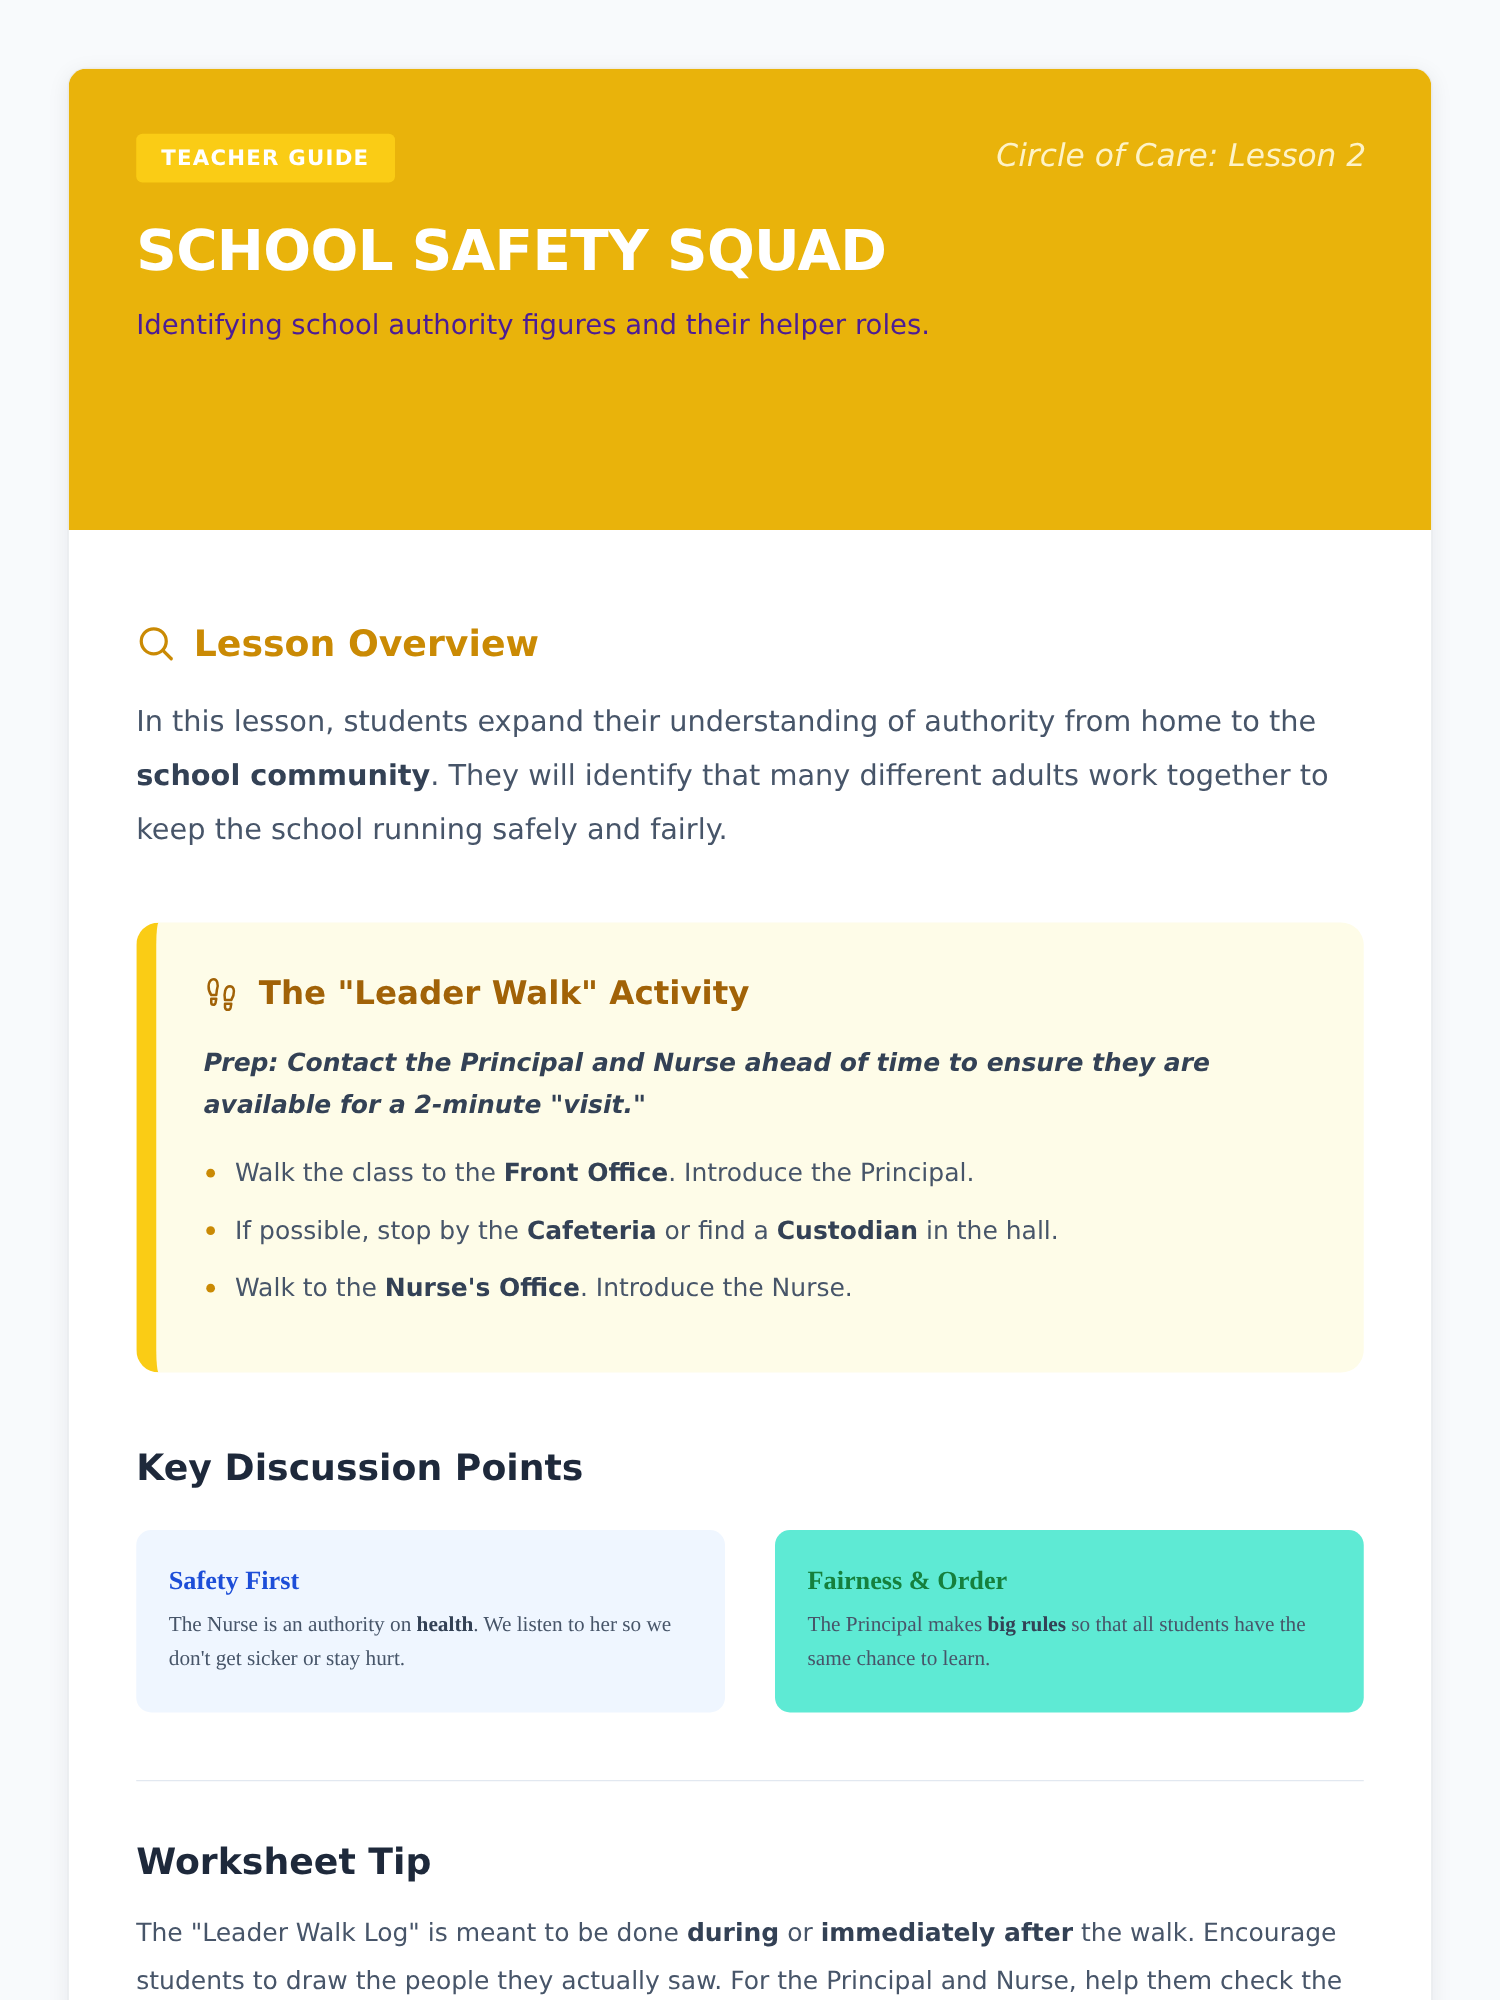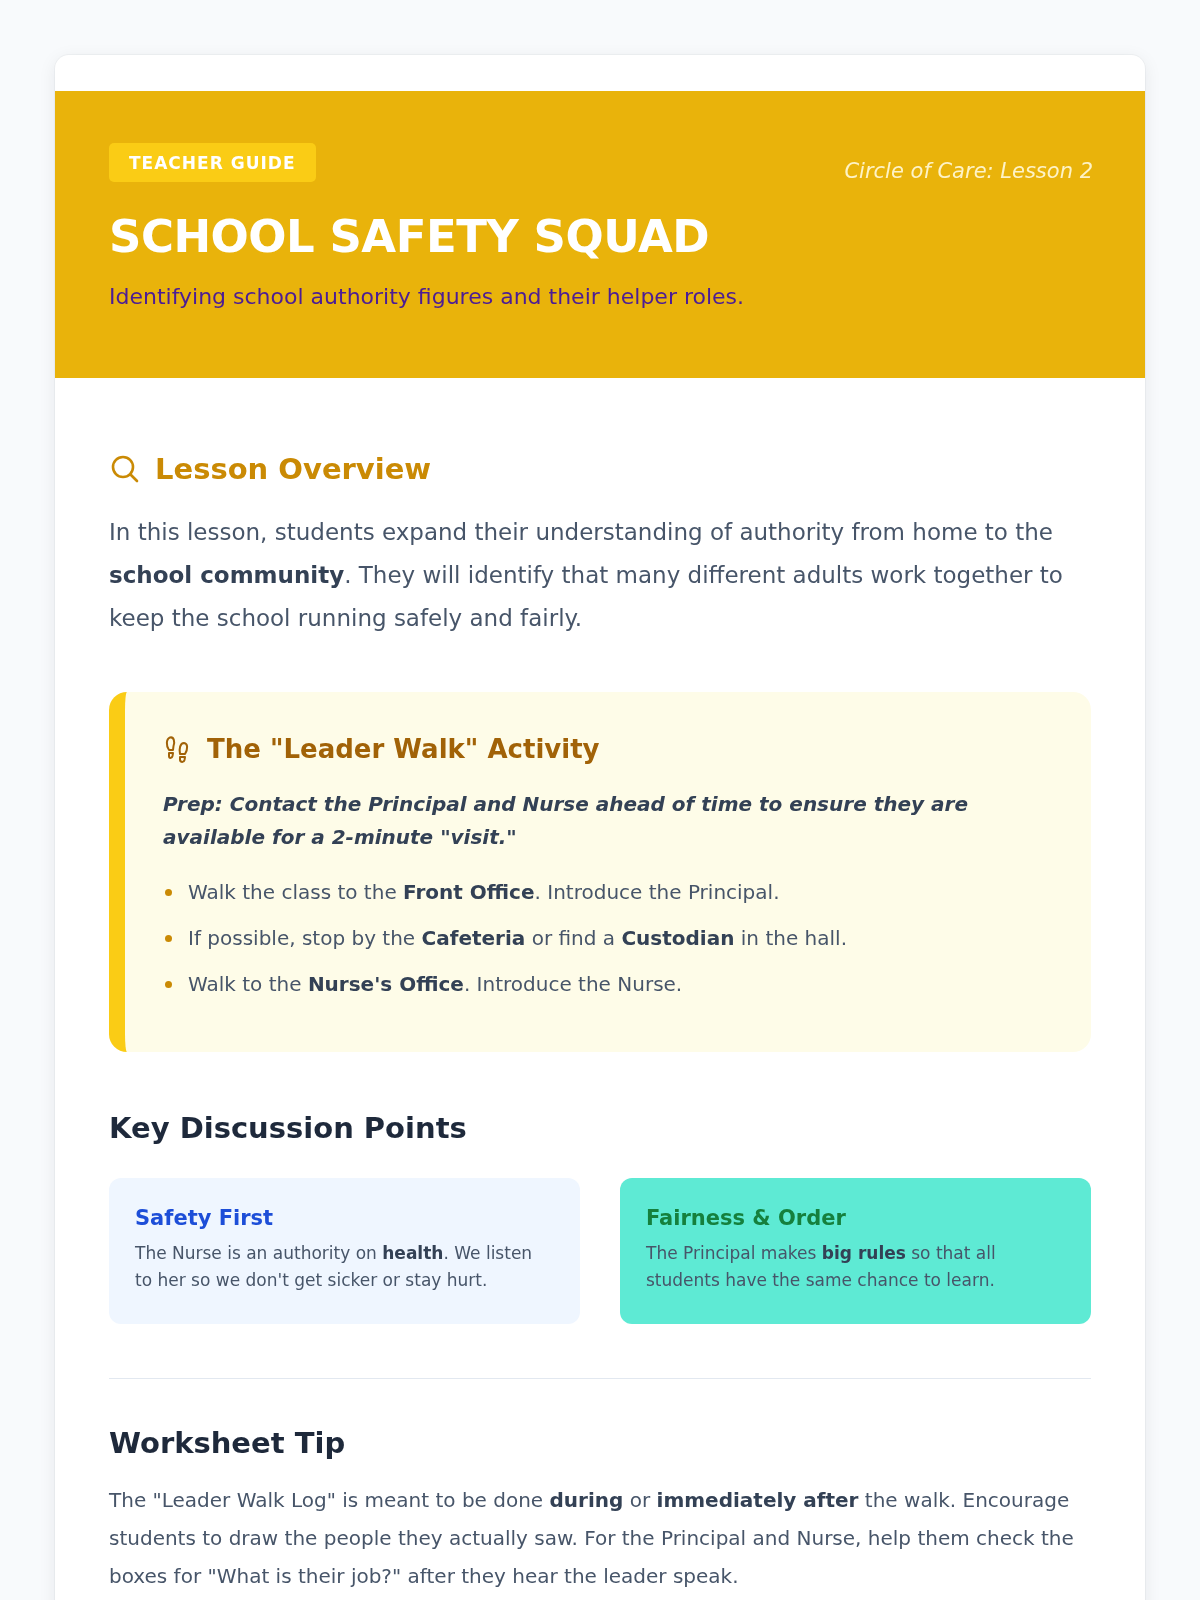--- a/index.html
+++ b/index.html
@@ -14,42 +14,41 @@
       position: absolute;
       left: 55px; top: 55px;
       width: 1090px; height: 1600px;
       background: #ffffff;
       border-radius: 14px 14px 0 0;
       box-shadow: 0 4px 18px rgba(15, 23, 42, 0.08), 0 0 0 1px rgba(15,23,42,0.03);
       overflow: hidden;
     }
     .header {
       background: #e9b30b;
-      height: 287px;
+      height: 369px;
       position: relative;
       padding: 52px 54px 0 54px;
-      margin-top: 36px;
     }
     .badge {
       display: inline-block;
       background: #facc15;
       color: #ffffff;
       font-weight: bold;
       font-size: 17px;
       letter-spacing: 1px;
       padding: 9px 20px 8px 20px;
       border-radius: 5px;
       line-height: 22px;
     }
     .lesson-ref {
       position: absolute;
-      right: 52px; top: 66px;
+      right: 52px; top: 56px;
       color: #fef3c7;
       font-style: italic;
-      font-size: 21px;
+      font-size: 25px;
       line-height: 28px;
     }
     .title {
       color: #ffffff;
       font-weight: bold;
       font-size: 45px;
       margin-top: 28px;
       line-height: 54px;
       letter-spacing: -0.5px;
     }
@@ -113,21 +112,21 @@
       width: 7px; height: 7px; border-radius: 50%;
       background: #ca8a04;
     }
     .discussion-heading {
       margin-top: 58px;
       font-weight: bold;
       font-size: 29px;
       line-height: 36px;
       color: #1e293b;
     }
-    .points { display: flex; gap: 40px; margin-top: 32px; }
+    .points { display: flex; gap: 40px; margin-top: 32px; font-family: Liberation Serif, serif; }
     .point {
       flex: 1;
       border-radius: 12px;
       padding: 26px 26px 26px 26px;
       height: 146px;
     }
     .point.blue { background: #eff6ff; }
     .point.green { background: #5eead4; }
     .point-title { font-weight: bold; font-size: 21px; line-height: 28px; }
     .point.blue .point-title { color: #1d4ed8; }

